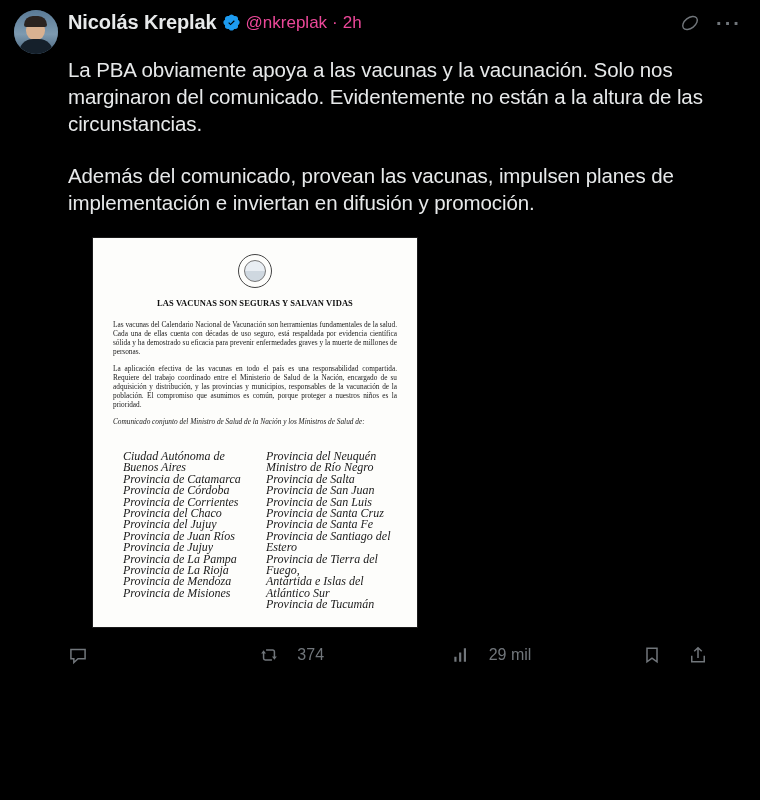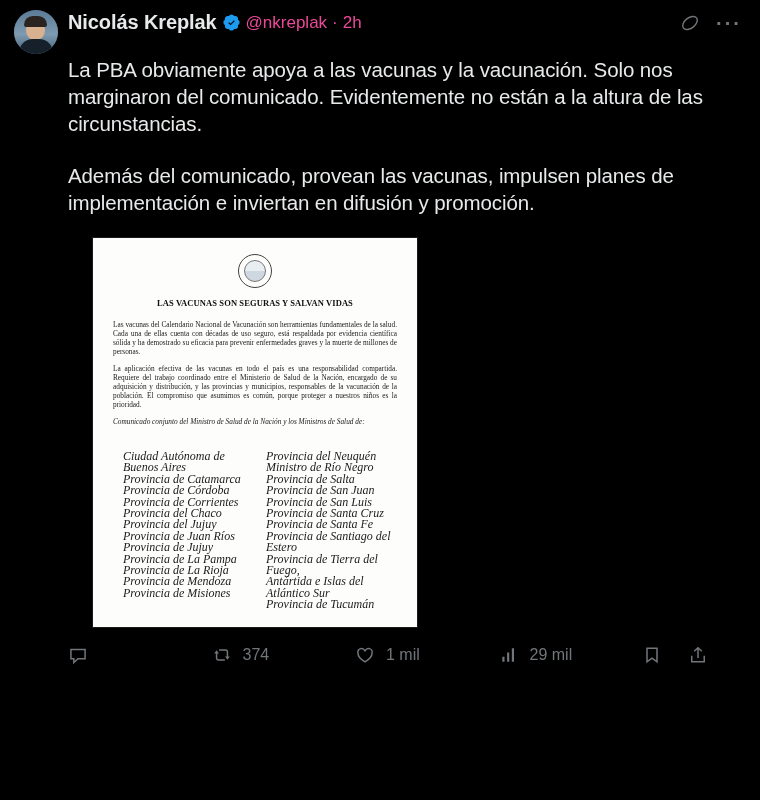--- a/index.html
+++ b/index.html
@@ -173,21 +173,21 @@
     margin-top: 18px;
     width: 640px;
     display: flex;
     align-items: center;
     color: #71767b;
     font-size: 16px;
   }
   .action {
     display: flex;
     align-items: center;
-    gap: 11px;
+    gap: 18px;
     flex: 1 1 0;
   }
   .action.last { flex: 0 0 auto; gap: 26px; }
   .action svg { display: block; }
   .act-count { font-size: 16px; color: #71767b; }
 </style>
 </head>
 <body>
 
 <div class="tweet">
@@ -278,26 +278,20 @@
     </div>
     <div class="action">
       <svg viewBox="0 0 24 24" width="20" height="20" aria-hidden="true">
         <path fill="none" stroke="#71767b" stroke-width="1.8" d="M5.5 9.5V16a2 2 0 002 2h8M18.5 14.5V8a2 2 0 00-2-2h-8"></path>
         <path fill="#71767b" d="M2.6 10.3l2.9-4 2.9 4zM21.4 13.7l-2.9 4-2.9-4z"></path>
       </svg>
       <span class="act-count">374</span>
     </div>
     <div class="action">
       <svg viewBox="0 0 24 24" width="20" height="20" aria-hidden="true">
-        <path fill="none" stroke="#71767b" stroke-width="1.8" d="M12 20.3S3.5 15.3 3.5 9.6A4.1 4.1 0 0112 7.6a4.1 4.1 0 018.5 2c0 5.7-8.5 10.7-8.5 10.7z"></path>
-      </svg>
-      <span class="act-count">1 mil</span>
-    </div>
-    <div class="action">
-      <svg viewBox="0 0 24 24" width="20" height="20" aria-hidden="true">
         <path fill="#71767b" d="M4 14h2.6v6H4zM9.7 9h2.6v11H9.7zM15.4 4h2.6v16h-2.6z"></path>
       </svg>
       <span class="act-count">29 mil</span>
     </div>
     <div class="action last">
       <span>
         <svg viewBox="0 0 24 24" width="20" height="20" aria-hidden="true">
           <path fill="none" stroke="#71767b" stroke-width="1.8" d="M6 3.8h12v16.4l-6-4.4-6 4.4z"></path>
         </svg>
       </span>

